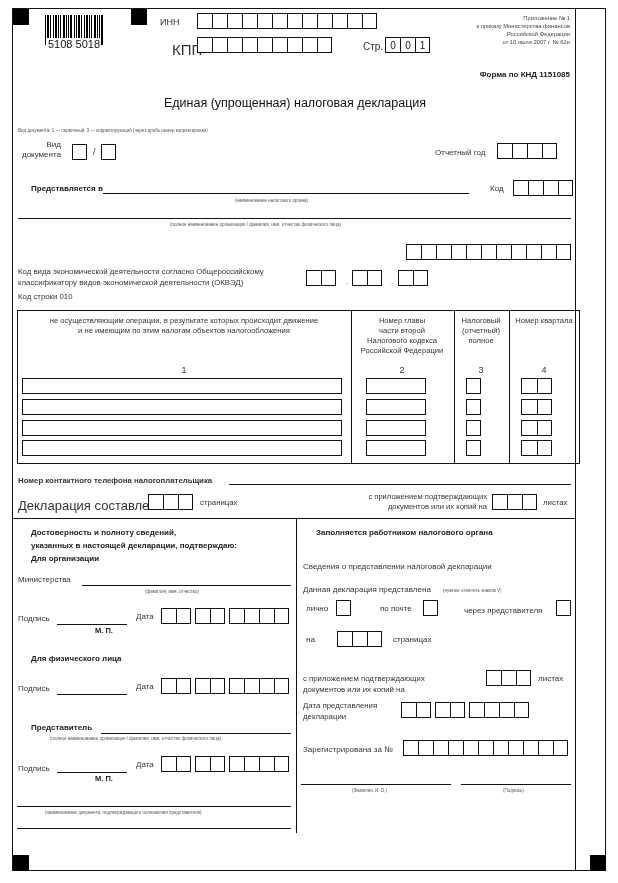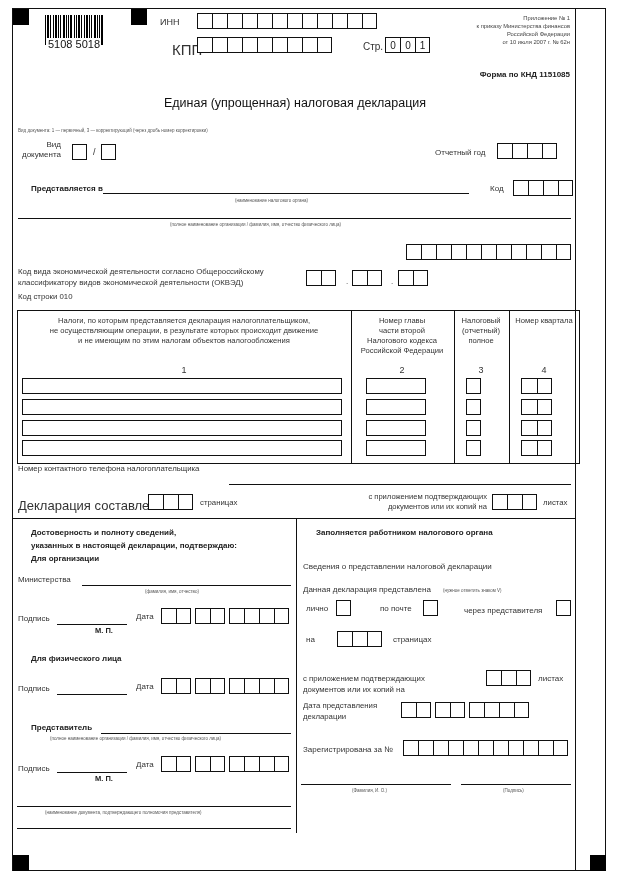--- a/index.html
+++ b/index.html
@@ -170,21 +170,20 @@
 </div>
 <div class="txt" style="left:18px; top:292px; font-size:7.8px;">Код строки 010</div>
 
 <div class="box" style="left:17px; top:310px; width:564px; height:0; border:none;"></div>
 <div class="abs" style="left:17px; top:310px; width:563px; height:154px; border:1px solid #111; border-right:1px solid #111;">
   <div class="line" style="left:333px; top:0; width:1px; height:153px;"></div>
   <div class="line" style="left:436px; top:0; width:1px; height:153px;"></div>
   <div class="line" style="left:491px; top:0; width:1px; height:153px;"></div>
 </div>
 <div class="abs small center" style="left:18px; top:316px; width:332px; line-height:10px; font-size:7.6px; color:#333;">
-  <div>Налоги, по которым представляется декларация налогоплательщиком,</div>
   <div>не осуществляющим операции, в результате которых происходит движение</div>
   <div>и не имеющим по этим налогам объектов налогообложения</div>
 </div>
 <div class="abs small center" style="left:351px; top:316px; width:102px; line-height:10px; font-size:7.6px; color:#333;">
   <div>Номер главы</div>
   <div>части второй</div>
   <div>Налогового кодекса</div>
   <div>Российской Федерации</div>
 </div>
 <div class="abs small center" style="left:454px; top:316px; width:54px; line-height:10px; font-size:7.6px; color:#333;">
@@ -219,21 +218,21 @@
       <div class="line" style="left: 15px; top: 0px; width: 1px; height: 14px;"></div>
     </div>
     <div class="box" style="left: 22px; top: 440px; width: 320px; height: 16px;"></div>
     <div class="box" style="left: 366px; top: 440px; width: 60px; height: 16px;"></div>
     <div class="box" style="left: 466px; top: 440px; width: 15px; height: 16px;"></div>
     <div class="box" style="left: 521px; top: 440px; width: 31px; height: 16px;">
       <div class="line" style="left: 15px; top: 0px; width: 1px; height: 14px;"></div>
     </div>
   </div>
 
-<div class="txt" style="left:18px; top:464px; font-size:7.8px;">Номер контактного телефона налогоплательщика</div>
+<div class="txt" style="left:18px; top:476px; font-size:7.8px;font-weight:bold;">Номер контактного телефона налогоплательщика</div>
 <div class="line" style="left:229px; top:484px; width:342px; height:1px;"></div>
 <div class="txt" style="left:18px; top:498px; font-size:13px;">Декларация составлена на</div>
 <div class="cells" style="left:148px; top:494px;">
   <div class="cell" style="width:15px;height:16px;"></div>
     <div class="cell" style="width:15px;height:16px;"></div>
     <div class="cell" style="width:15px;height:16px;"></div>
 </div>
 <div class="txt" style="left:200px; top:498px; font-size:7.8px;">страницах</div>
 <div class="abs small" style="left:330px; top:492px; width:157px; text-align:right; line-height:10px; font-size:7.6px; color:#333;">
   <div>с приложением подтверждающих</div>

